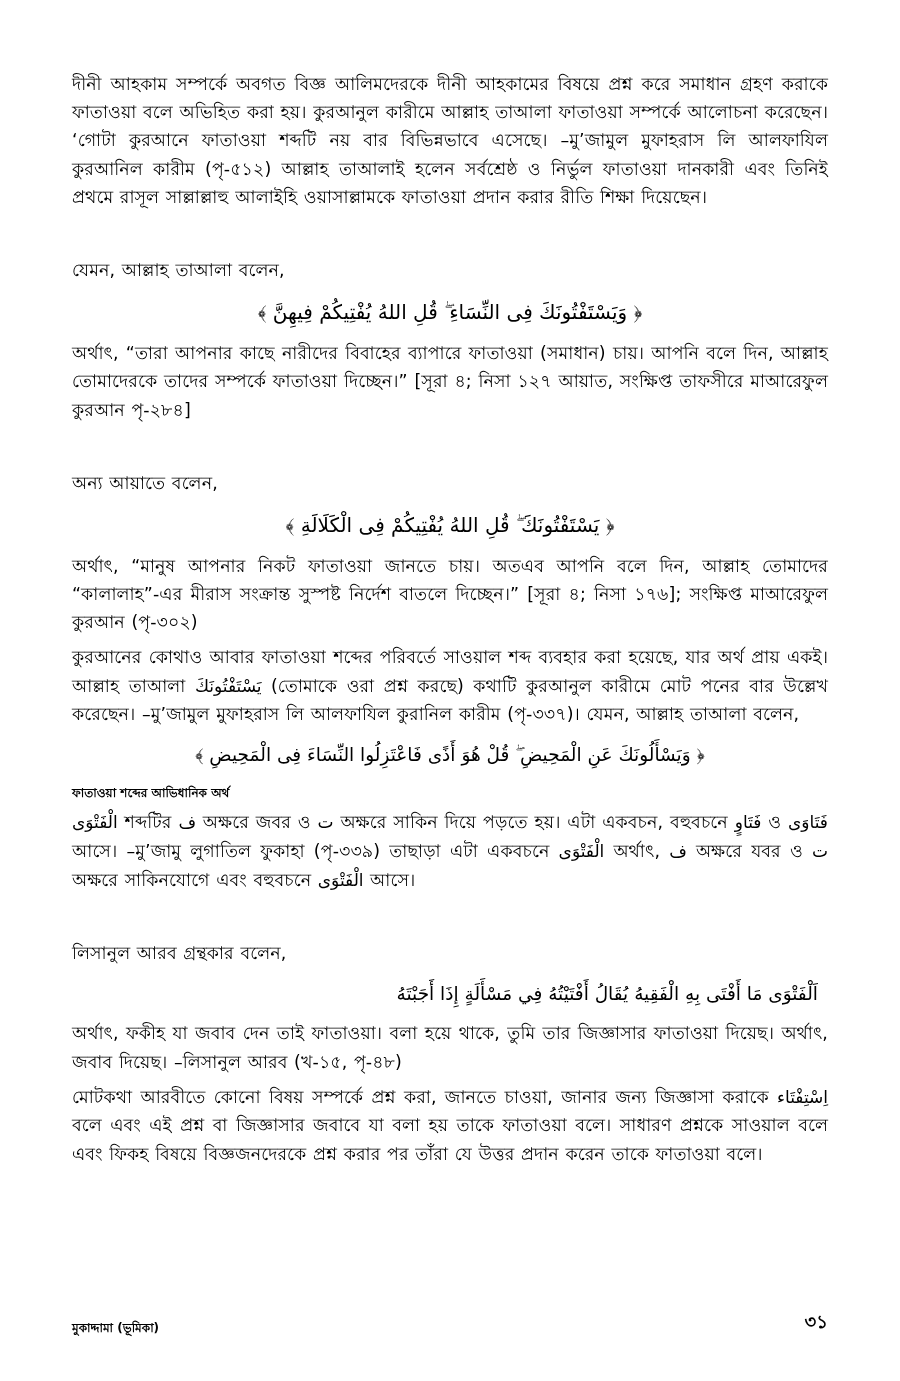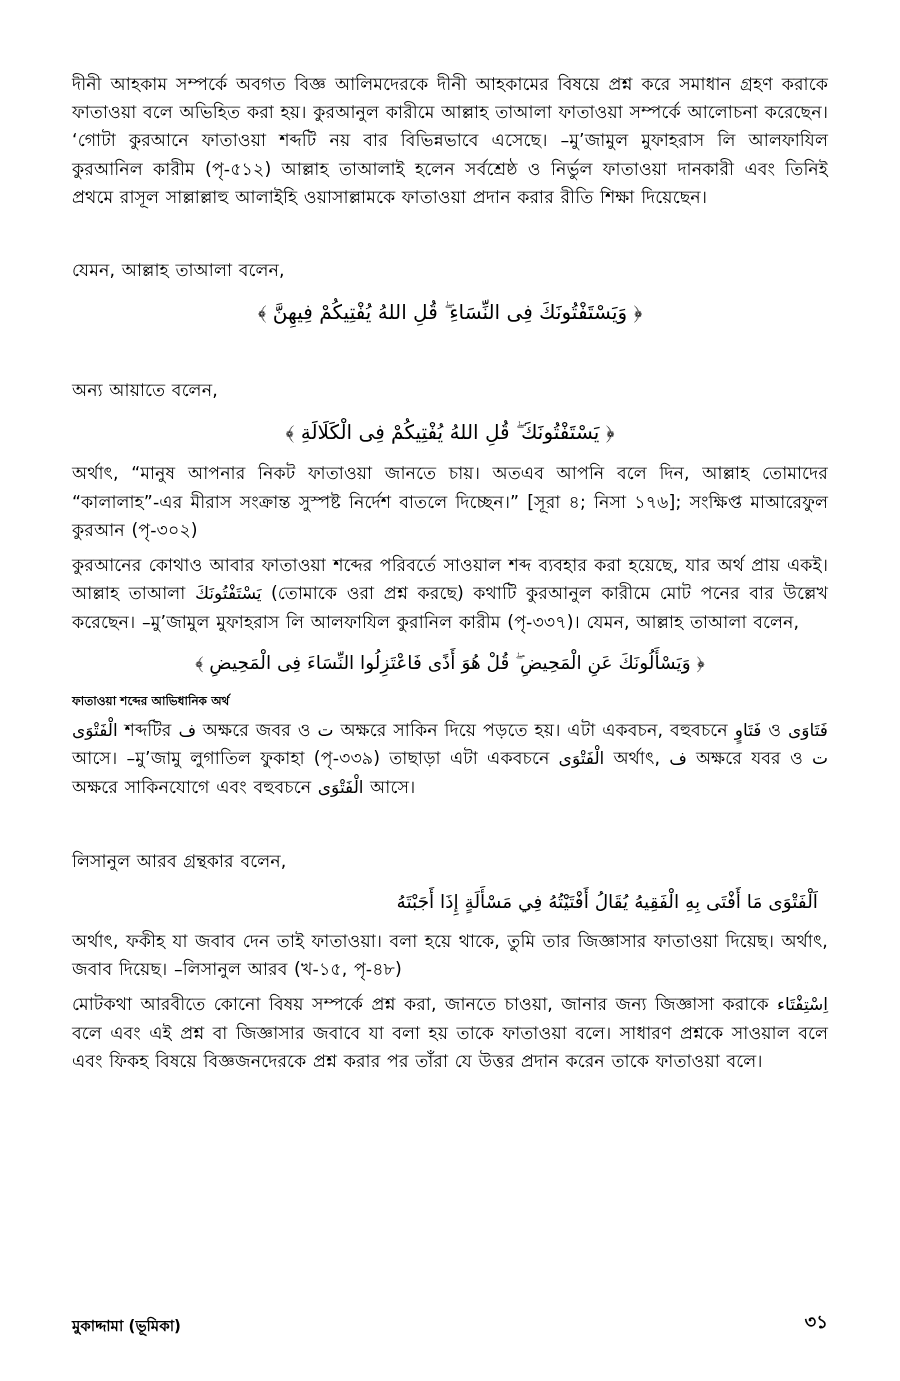--- a/index.html
+++ b/index.html
@@ -76,41 +76,42 @@
     position: absolute;
     left: 72px;
     right: 72px;
     bottom: 42px;
     display: flex;
     align-items: flex-end;
     justify-content: space-between;
     font-family: "DejaVu Sans", "Liberation Sans", sans-serif;
   }
   .footer-left {
-    font-size: 15px;
+    font-size: 12px;
     font-weight: bold;
   }
   .footer-right {
     font-size: 18px;
     font-weight: bold;
     margin-top: 28px;
   }
 </style>
 </head>
 <body>
 
 <div class="page">
   <div class="content">
 
     <p class="bn bn-block">দীনী আহকাম সম্পর্কে অবগত বিজ্ঞ আলিমদেরকে দীনী আহকামের বিষয়ে প্রশ্ন করে সমাধান গ্রহণ করাকে ফাতাওয়া বলে অভিহিত করা হয়। কুরআনুল কারীমে আল্লাহ তাআলা ফাতাওয়া সম্পর্কে আলোচনা করেছেন। ‘গোটা কুরআনে ফাতাওয়া শব্দটি নয় বার বিভিন্নভাবে এসেছে। –মু’জামুল মুফাহরাস লি আলফাযিল কুরআনিল কারীম (পৃ-৫১২) আল্লাহ তাআলাই হলেন সর্বশ্রেষ্ঠ ও নির্ভুল ফাতাওয়া দানকারী এবং তিনিই প্রথমে রাসূল সাল্লাল্লাহু আলাইহি ওয়াসাল্লামকে ফাতাওয়া প্রদান করার রীতি শিক্ষা দিয়েছেন।</p>
 
     <p class="bn lead">যেমন, আল্লাহ তাআলা বলেন,</p>
 
     <div class="ar">﴿ وَيَسْتَفْتُونَكَ فِى النِّسَاءِ ۖ قُلِ اللهُ يُفْتِيكُمْ فِيهِنَّ ﴾</div>
 
+    <p class="bn bn-block">অর্থাৎ, “তারা আপনার কাছে নারীদের বিবাহের ব্যাপারে ফাতাওয়া (সমাধান) চায়। আপনি বলে দিন, আল্লাহ তোমাদেরকে তাদের সম্পর্কে ফাতাওয়া দিচ্ছেন।” [সূরা ৪; নিসা ১২৭ আয়াত, সংক্ষিপ্ত তাফসীরে মাআরেফুল কুরআন পৃ-২৮৪]</p>
 
     <p class="bn lead">অন্য আয়াতে বলেন,</p>
 
     <div class="ar">﴿ يَسْتَفْتُونَكَ ۖ قُلِ اللهُ يُفْتِيكُمْ فِى الْكَلَالَةِ ﴾</div>
 
     <p class="bn bn-block">অর্থাৎ, “মানুষ আপনার নিকট ফাতাওয়া জানতে চায়। অতএব আপনি বলে দিন, আল্লাহ তোমাদের “কালালাহ”-এর মীরাস সংক্রান্ত সুস্পষ্ট নির্দেশ বাতলে দিচ্ছেন।” [সূরা ৪; নিসা ১৭৬]; সংক্ষিপ্ত মাআরেফুল কুরআন (পৃ-৩০২)</p>
 
     <p class="bn bn-block"><span>কুরআনের কোথাও আবার ফাতাওয়া শব্দের পরিবর্তে সাওয়াল শব্দ ব্যবহার করা হয়েছে, যার অর্থ প্রায় একই। আল্লাহ তাআলা </span><span class="inline-ar">يَسْتَفْتُونَكَ</span><span> (তোমাকে ওরা প্রশ্ন করছে) কথাটি কুরআনুল কারীমে মোট পনের বার উল্লেখ করেছেন। –মু’জামুল মুফাহরাস লি আলফাযিল কুরানিল কারীম (পৃ-৩৩৭)। যেমন, আল্লাহ তাআলা বলেন,</span></p>
 
     <div class="ar ar-small">﴿ وَيَسْأَلُونَكَ عَنِ الْمَحِيضِ ۖ قُلْ هُوَ أَذًى فَاعْتَزِلُوا النِّسَاءَ فِى الْمَحِيضِ ﴾</div>

